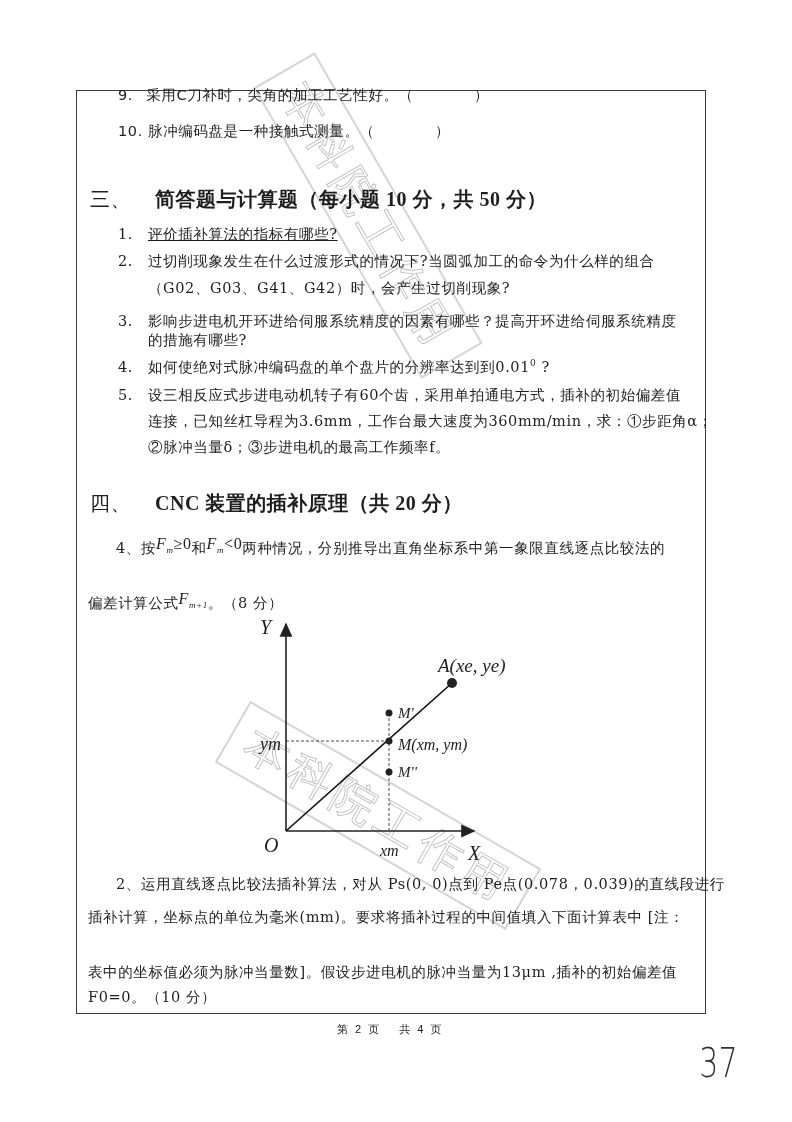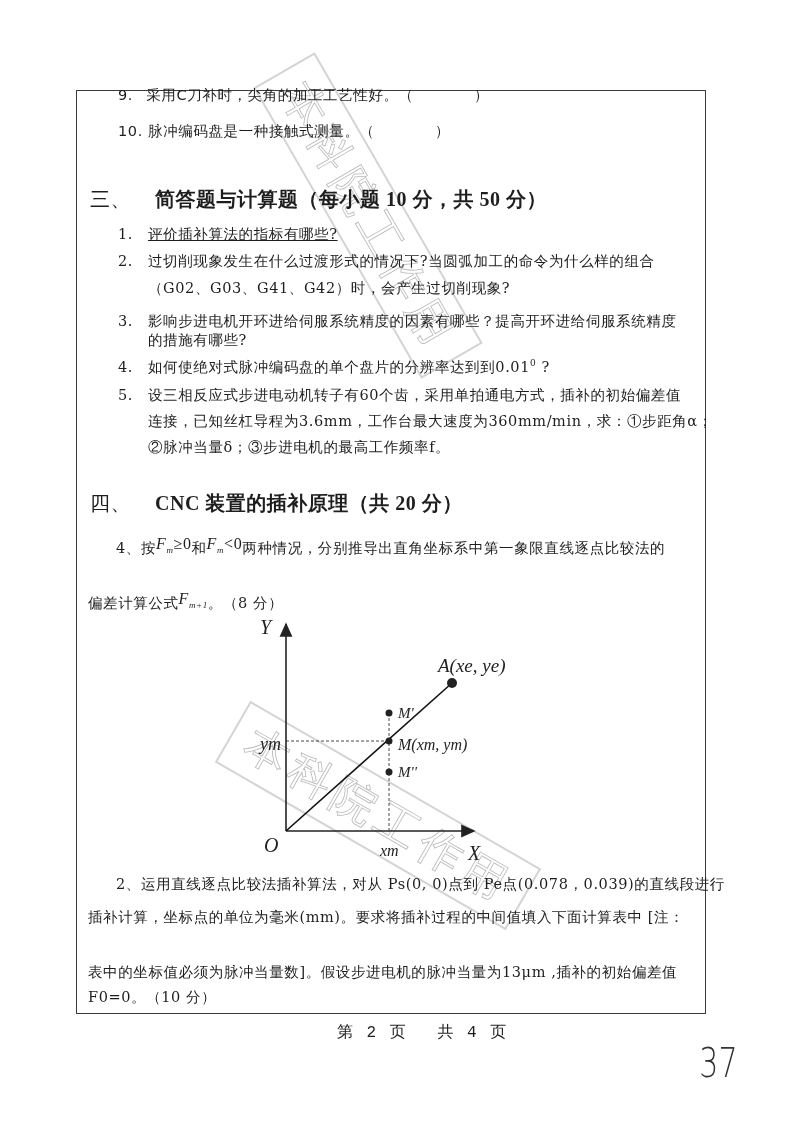--- a/index.html
+++ b/index.html
@@ -11,21 +11,21 @@
     position: absolute; left: 76px; top: 90px; width: 630px; height: 924px;
     border: 1.5px solid #3a3a3a; box-sizing: border-box;
   }
   .line { position: absolute; white-space: nowrap; font-size: 14.5px; letter-spacing: 0.6px; }
   .sans { font-family: "DejaVu Sans", "Liberation Sans", sans-serif; }
   .heading { font-size: 20px; font-weight: bold; letter-spacing: 0.5px; font-family: Liberation Serif, serif; }
   .heading .num { font-weight: normal; margin-right: 24px; }
   .it { font-style: italic; font-family: "Liberation Serif", "DejaVu Serif", serif; }
   sub, sup { font-size: 9px; }
   .formula { font-family: "Liberation Serif", serif; font-size: 16px; vertical-align: 4px; }
-  .footer { position: absolute; left: 337px; top: 1022px; font-size: 16px; font-family: Liberation Mono, monospace; letter-spacing: 2px; }
+  .footer { position: absolute; left: 337px; top: 1022px; font-size: 11px; font-family: Liberation Sans, sans-serif; letter-spacing: 2px; }
   .handwritten { position: absolute; left: 693px; top: 1040px; font-size: 40px; font-family: "DejaVu Sans", sans-serif; font-weight: 200; color: #333; transform: scaleX(0.75); }
   .stamp {
     position: absolute; pointer-events: none; color: transparent;
     -webkit-text-stroke: 0.8px #b9b9b9; font-size: 44px; font-family: "DejaVu Sans", sans-serif;
     letter-spacing: 6px; border: 2px solid #d4d4d4; padding: 4px 16px; white-space: nowrap;
   }
   svg text { font-family: "Liberation Serif", "DejaVu Serif", serif; font-style: italic; fill: #222; }
 </style>
 </head>
 <body>

